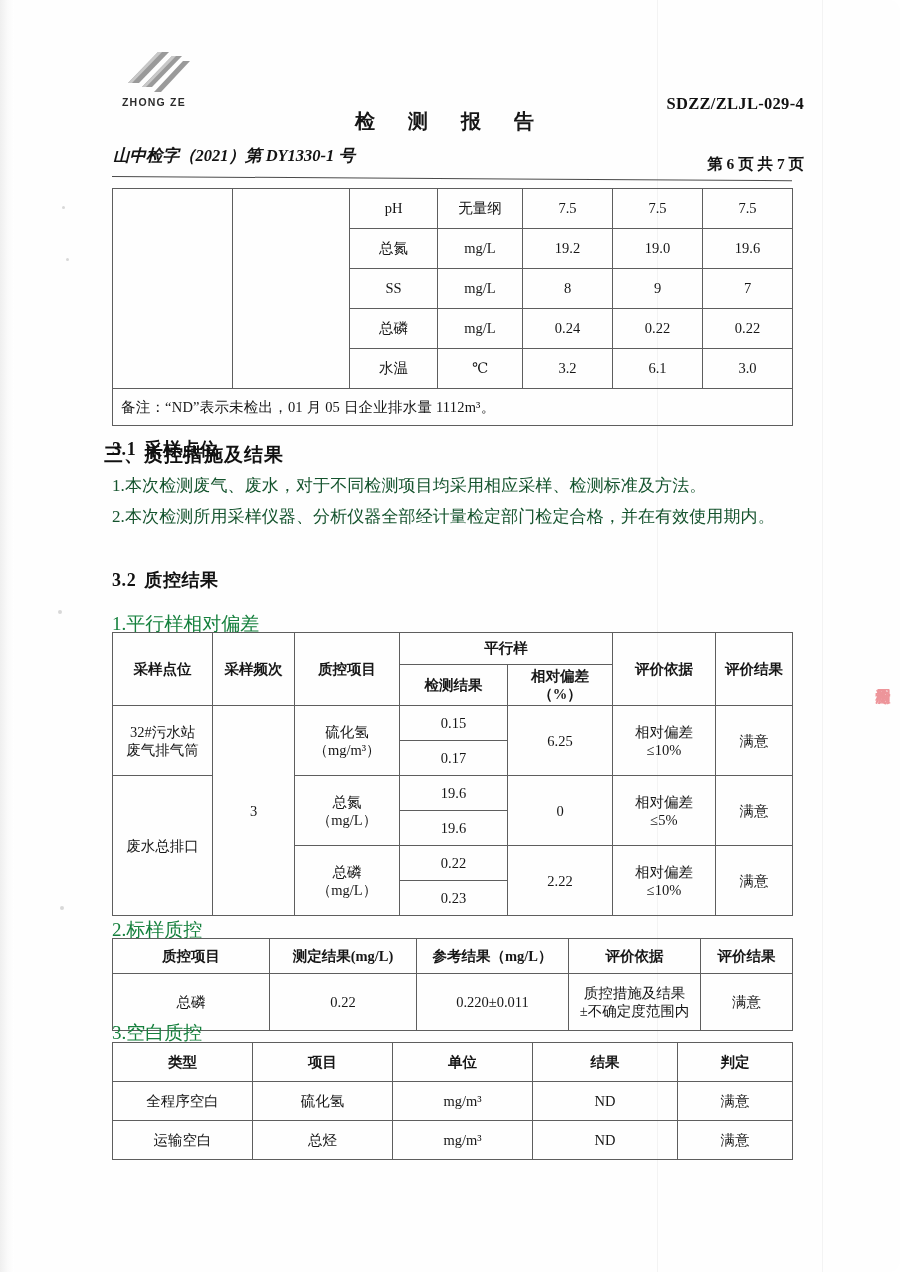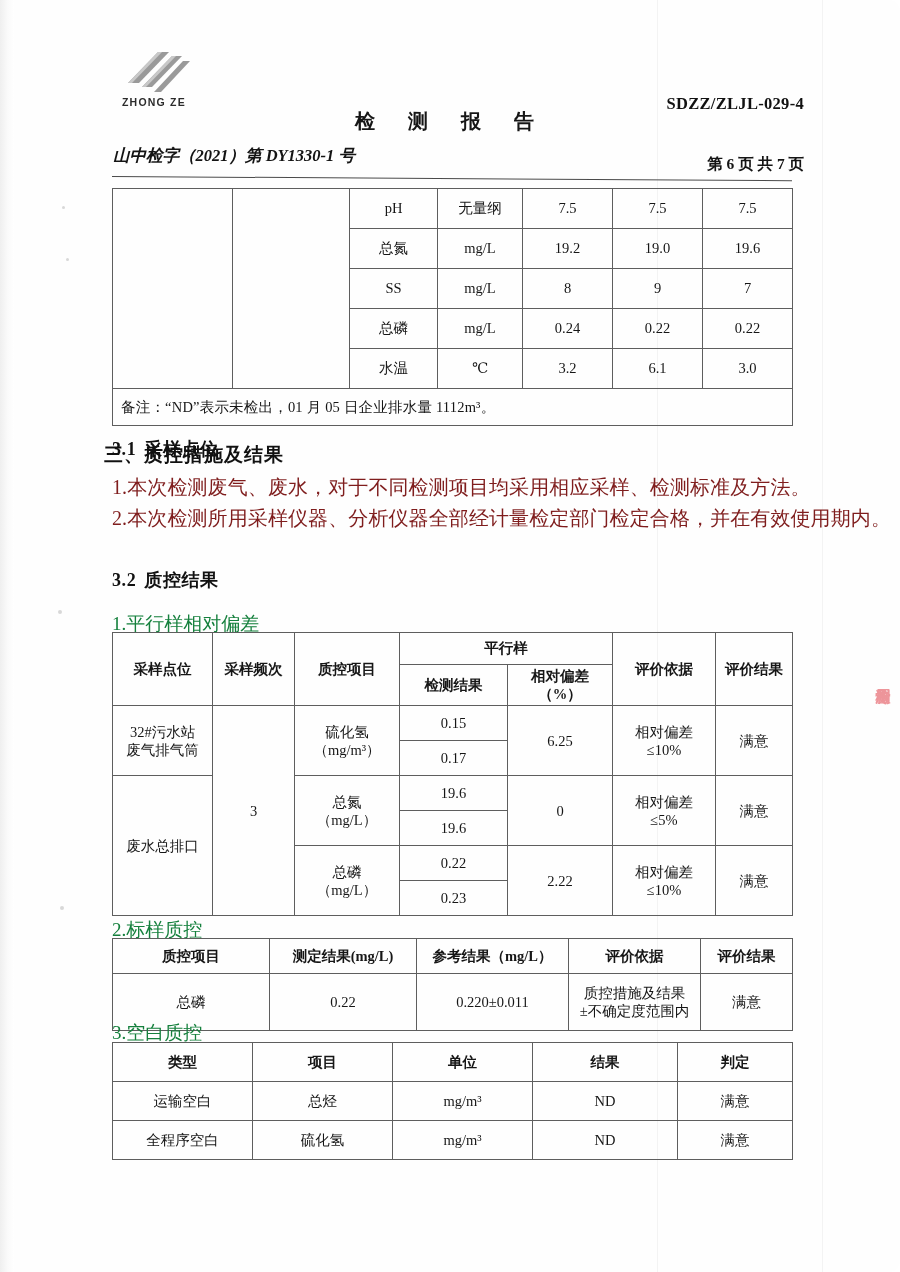--- a/index.html
+++ b/index.html
@@ -172,22 +172,22 @@
     font-size: 18px;
     font-weight: bold;
     color: #111;
     letter-spacing: .6px;
     white-space: nowrap;
   }
   .h3 .numpart { margin-right: 8px; }
   .para {
     position: absolute;
     left: 112px;
-    font-size: 20px;
-    color: #7f1d1d;
+    font-size: 17px;
+    color: #14532d;
     letter-spacing: .1px;
     white-space: nowrap;
   }
   .cap {
     position: absolute;
     left: 112px;
     font-size: 19px;
     color: #15803d;
     white-space: nowrap;
   }
@@ -486,31 +486,31 @@
       <tr>
         <th>类型</th>
         <th>项目</th>
         <th>单位</th>
         <th>结果</th>
         <th>判定</th>
       </tr>
     </thead>
     <tbody>
       <tr>
+        <td>全程序空白</td>
+        <td>硫化氢</td>
+        <td>mg/m³</td>
+        <td>ND</td>
+        <td>满意</td>
+      </tr>
+      <tr>
         <td>运输空白</td>
         <td>总烃</td>
         <td>mg/m³</td>
         <td>ND</td>
         <td>满意</td>
       </tr>
-      <tr>
-        <td>全程序空白</td>
-        <td>硫化氢</td>
-        <td>mg/m³</td>
-        <td>ND</td>
-        <td>满意</td>
-      </tr>
     </tbody>
   </table>
 
   <div class="stamp-frag">检测专用</div>
 
 </div>
 
 </body></html>

